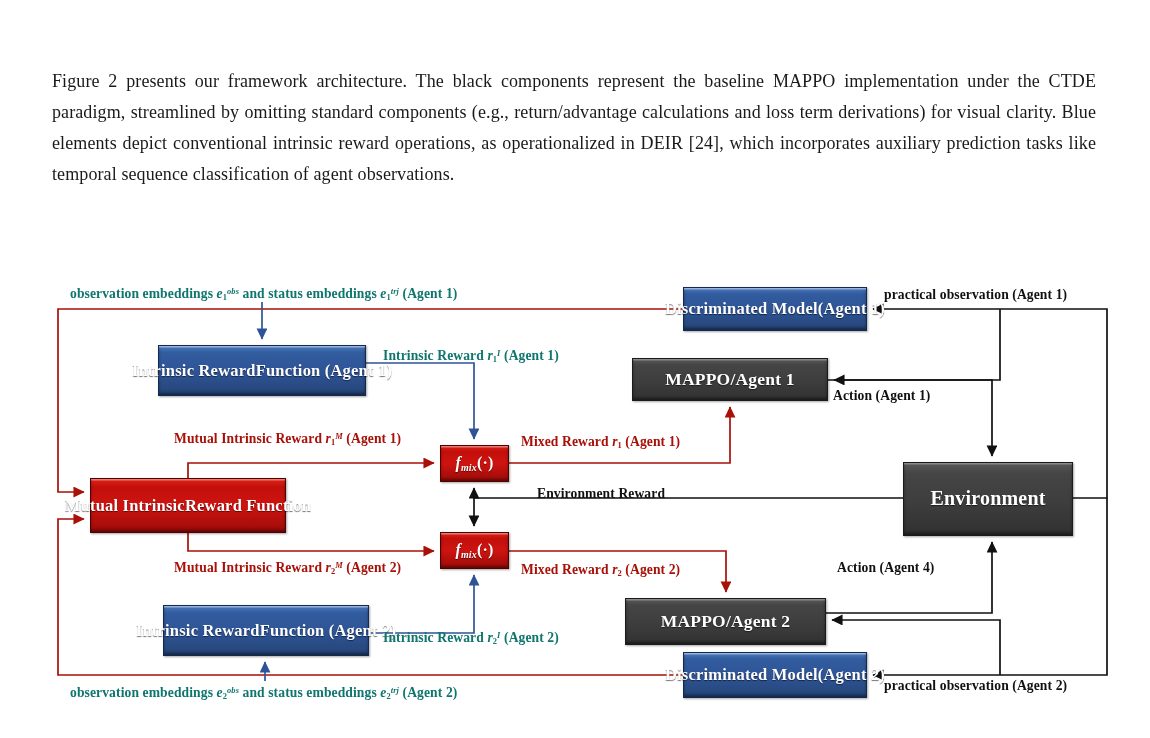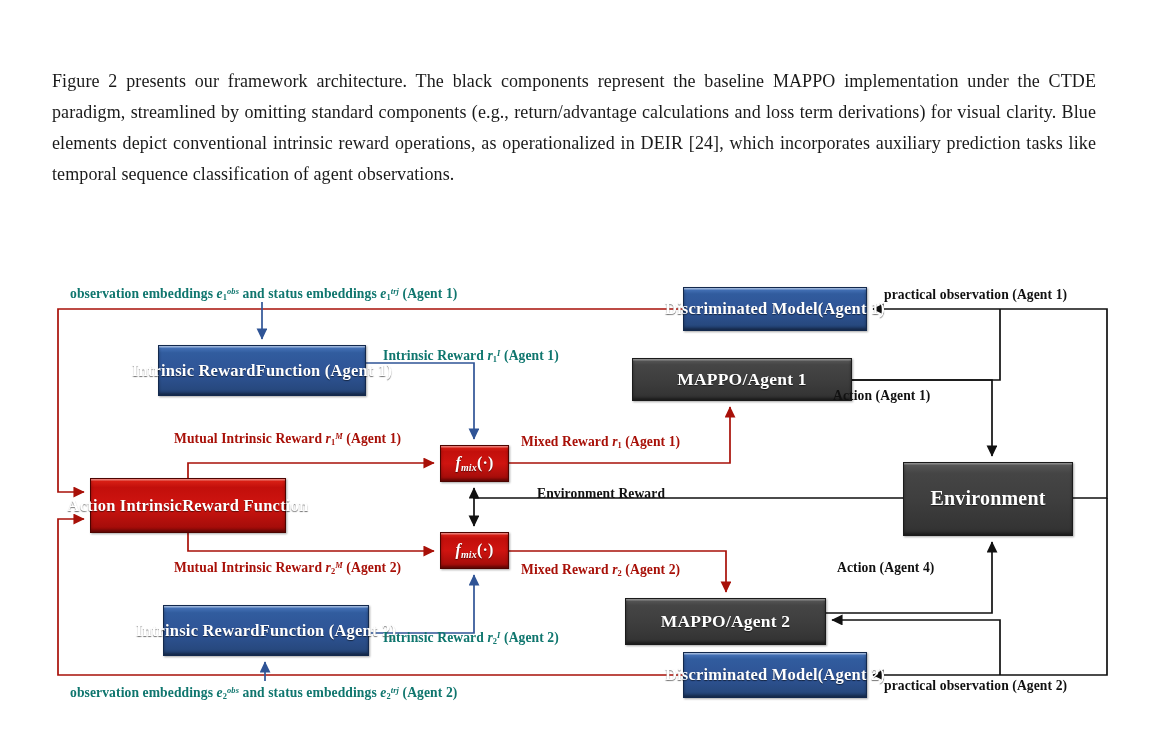--- a/index.html
+++ b/index.html
@@ -69,21 +69,21 @@
     background:linear-gradient(180deg,#5b5b5b 0%,#454545 14%,#3e3e3e 52%,#343434 90%,#2c2c2c 100%);
     border:1.5px solid #1b1b1b;
     box-shadow:inset 0 1.5px 0 rgba(255,255,255,.30),
                inset 0 -2px 3px rgba(0,0,0,.40),
                1px 1px 2px rgba(0,0,0,.35);
   }
 
   
   #n-drm1 {left:683px; top:29px;  width:184px; height:44px; font-size:16.5px;}
   #n-irf1 {left:158px; top:87px;  width:208px; height:51px; font-size:16.5px;}
-  #n-mappo1{left:632px; top:100px;width:220px; height:43px; font-size:17.5px;}
+  #n-mappo1{left:632px; top:100px;width:196px; height:43px; font-size:17.5px;}
   #n-fmix1{left:440px; top:187px; width:69px;  height:37px; font-size:16px;}
   #n-mirf {left:90px;  top:220px; width:196px; height:55px; font-size:16.5px;}
   #n-env  {left:903px; top:204px; width:170px; height:74px; font-size:20px;}
   #n-fmix2{left:440px; top:274px; width:69px;  height:37px; font-size:16px;}
   #n-irf2 {left:163px; top:347px; width:206px; height:51px; font-size:16.5px;}
   #n-mappo2{left:625px;top:340px; width:201px; height:47px; font-size:17.5px;}
   #n-drm2 {left:683px; top:394px; width:184px; height:46px; font-size:16.5px;}
 
   
   .lbl{
@@ -186,21 +186,21 @@
 
   <div class="node dark" id="n-mappo1">
     <span class="ln">MAPPO/Agent 1</span>
   </div>
 
   <div class="node red" id="n-fmix1">
     <span class="ln"><i>f<sub>mix</sub></i>(·)</span>
   </div>
 
   <div class="node red" id="n-mirf">
-    <span class="ln">Action Intrinsic</span>
+    <span class="ln">Mutual Intrinsic</span>
     <span class="ln">Reward Function</span>
   </div>
 
   <div class="node dark" id="n-env">
     <span class="ln">Environment</span>
   </div>
 
   <div class="node red" id="n-fmix2">
     <span class="ln"><i>f<sub>mix</sub></i>(·)</span>
   </div>

